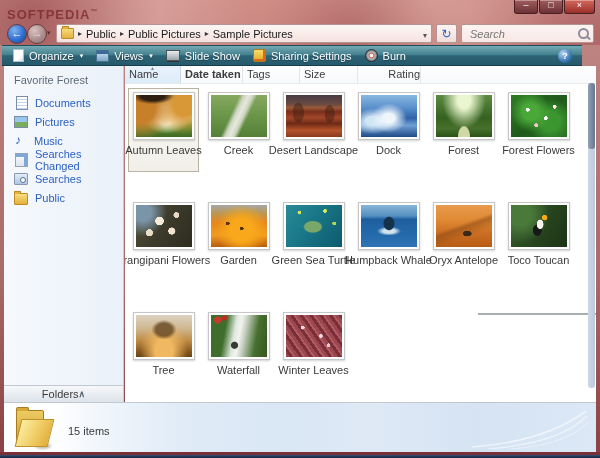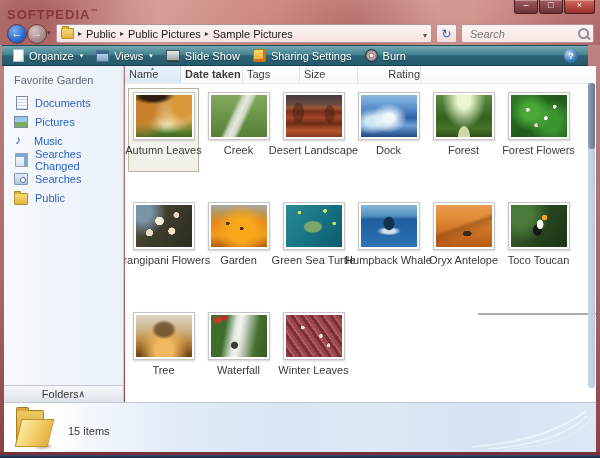--- a/index.html
+++ b/index.html
@@ -47,21 +47,21 @@
   .searchbox{position:absolute;left:461px;top:24px;width:133px;height:19px;
     background:linear-gradient(#fdf4f2,#f7e8e5);border:1px solid #b49593;border-radius:2px;
     box-sizing:border-box;display:flex;align-items:center;padding:0 4px 0 6px;}
   .searchbox input{flex:1;border:none;background:transparent;outline:none;
     font-family:"Liberation Sans",sans-serif;font-size:11px;font-style:italic;color:#7a7a7a;
     min-width:0;}
   .mag{width:7px;height:7px;border:2px solid #8d8d9d;border-radius:50%;position:relative;flex:none;}
   .mag::after{content:'';position:absolute;width:5px;height:2px;background:#8d8d9d;
     right:-4px;bottom:-2px;transform:rotate(40deg);border-radius:1px;}
   
-  .toolbar{position:absolute;left:2px;right:12px;top:45px;height:21px;
+  .toolbar{position:absolute;left:2px;right:18px;top:45px;height:21px;
     background:linear-gradient(to bottom,#74aab4 0%,#44818f 45%,#2c6375 52%,#255a6c 100%);
     border-top:1px solid #1e4d5c;border-bottom:1px solid #173e4c;
     display:flex;align-items:center;padding-left:6px;box-sizing:border-box;color:#fff;}
   .tbtn{display:flex;align-items:center;gap:5px;padding:2px 8px 2px 5px;border-radius:2px;
     white-space:nowrap;text-shadow:0 1px 1px rgba(0,0,0,.35);}
   .tbtn .caret{font-size:7px;margin-left:1px;}
   .tbic{width:12px;height:11px;flex:none;display:inline-block;}
   .tbic-organize{background:linear-gradient(135deg,#ffffff 60%,#d8e0e8 100%);
     border:1px solid #b0bcc8;width:9px;height:11px;}
   .tbic-views{background:linear-gradient(#cfe3f2,#7fa8cc);border:1px solid #4a7090;width:11px;height:10px;
@@ -280,21 +280,21 @@
         </div>
         <div class="tbtn">
           <span class="tbic tbic-burn"></span>
           <span>Burn</span>
         </div>
       </span>
     <div class="helpbtn">?</div>
   </div>
 
   <div class="sidebar">
-    <div class="fav-header">Favorite Garden</div>
+    <div class="fav-header">Favorite Forest</div>
     <div id="fav-list">
         <div class="fav-item">
           <span class="ic ic-document"></span>
           <span>Documents</span>
         </div>
         <div class="fav-item">
           <span class="ic ic-picture"></span>
           <span>Pictures</span>
         </div>
         <div class="fav-item">

